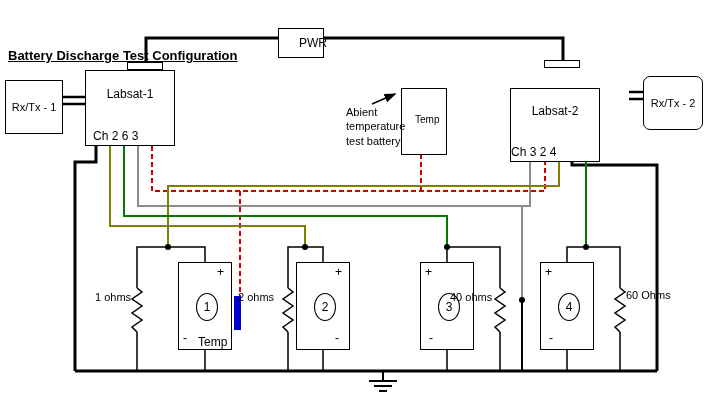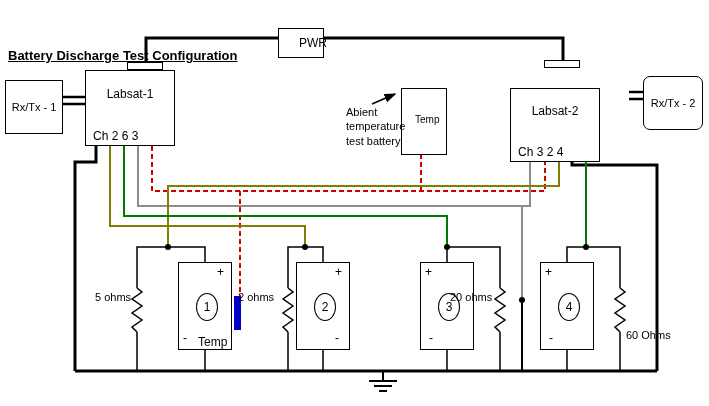--- a/index.html
+++ b/index.html
@@ -86,21 +86,21 @@
 
   <div class="tab" style="left:127px;top:62px;width:36px;height:8px;"></div>
   <div class="box" style="left:85px;top:70px;width:90px;height:76px;">
     <div class="bat-child" style="left:0;right:0;top:16px;text-align:center;">Labsat-1</div>
     <div class="bat-child" style="left:7px;bottom:2px;">Ch 2 6 3</div>
   </div>
 
   <div class="tab" style="left:544px;top:60px;width:36px;height:8px;"></div>
   <div class="box" style="left:510px;top:68px;width:90px;height:74px;margin-top:20px;">
     <div class="bat-child" style="left:0;right:0;top:15px;text-align:center;">Labsat-2</div>
-    <div class="bat-child" style="left:7px;bottom:2px;">Ch 3 2 4</div>
+    <div class="bat-child" style="left:0;bottom:2px;">Ch 3 2 4</div>
   </div>
 
   <div class="box flexc" style="left:5px;top:80px;width:58px;height:54px;">
     <span class="small">Rx/Tx - 1</span>
   </div>
   <div class="box flexc" style="left:643px;top:76px;width:60px;height:54px;border-radius:7px;">
     <span class="small">Rx/Tx - 2</span>
   </div>
 
   <div class="box" style="left:401px;top:88px;width:46px;height:67px;">
@@ -136,18 +136,18 @@
   </div>
 
   <div class="box" style="left:540px;top:262px;width:54px;height:88px;">
     <div class="bat-child" style="left:4px;top:2px;">+</div>
     <div class="bat-child" style="left:8px;top:68px;">-</div>
     <div class="bcircle" style="left:17px;top:30px;">
       <span>4</span>
     </div>
   </div>
 
-  <div class="lbl small" style="left:95px;top:291px;">5 ohms</div>
+  <div class="lbl small" style="left:95px;top:291px;">1 ohms</div>
   <div class="lbl small" style="left:238px;top:291px;">2 ohms</div>
-  <div class="lbl small" style="left:450px;top:291px;">20 ohms</div>
-  <div class="lbl small" style="left:626px;top:289px;margin-top:40px;">60 Ohms</div>
+  <div class="lbl small" style="left:450px;top:291px;">40 ohms</div>
+  <div class="lbl small" style="left:626px;top:289px;">60 Ohms</div>
 
 </div>
 
 </body></html>

